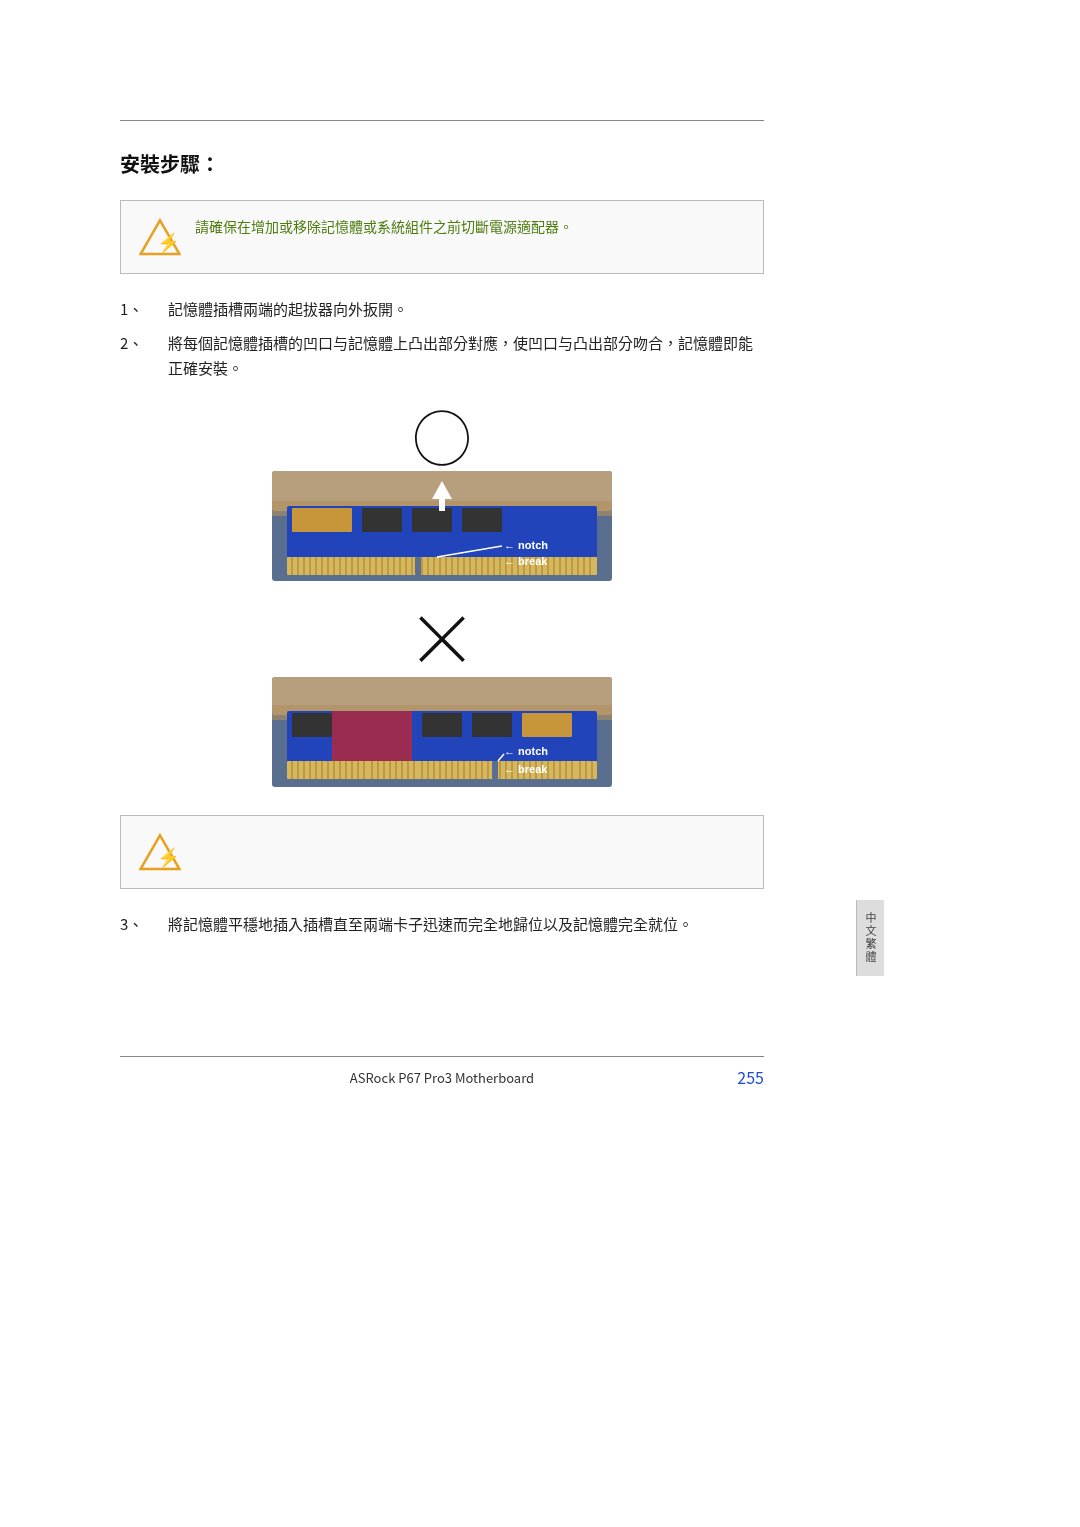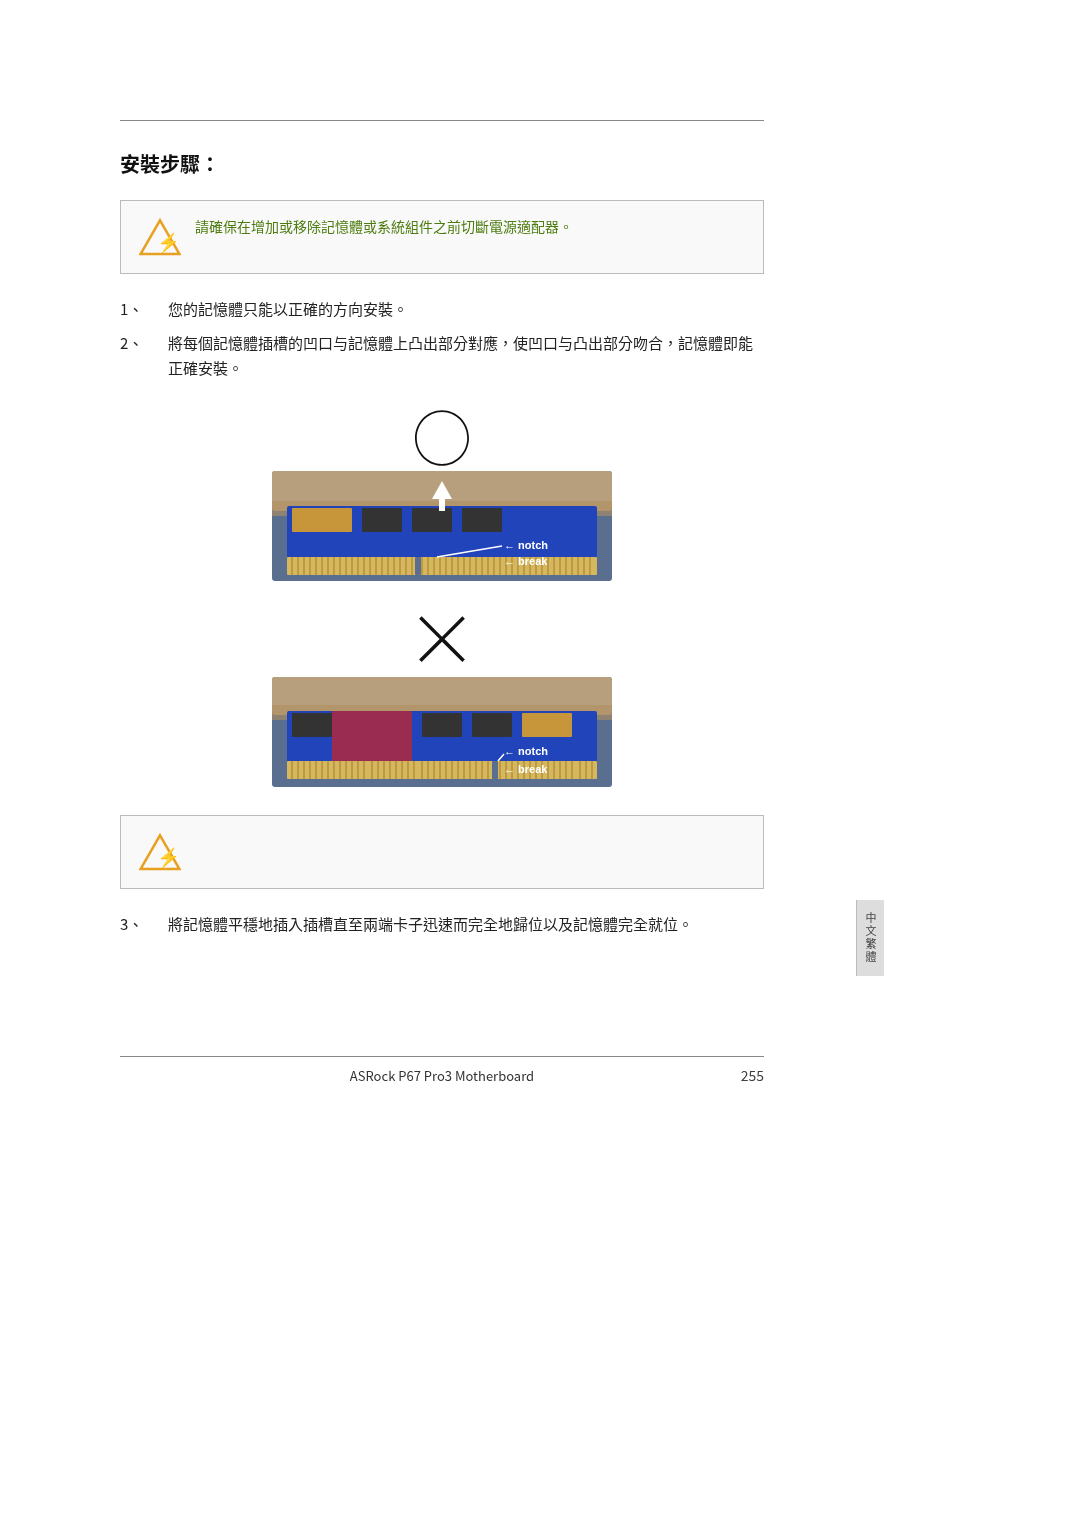--- a/index.html
+++ b/index.html
@@ -132,22 +132,22 @@
       gap: 8px;
     }
     .footer-title {
       font-size: 13px;
       color: #333;
       font-weight: normal;
       text-align: center;
       flex: 1;
     }
     .footer-page {
-      font-size: 14px;
-      color: #404040;
+      font-size: 16px;
+      color: #1d4ed8;
       min-width: 30px;
       text-align: right;
     }
     .side-tab {
       position: absolute;
       right: 0;
       top: 900px;
       width: 28px;
       background: #ddd;
       writing-mode: vertical-rl;
@@ -177,21 +177,21 @@
       <svg class="warning-icon" viewBox="0 0 50 50" xmlns="http://www.w3.org/2000/svg">
         <polygon points="25,4 48,44 2,44" fill="none" stroke="#e8a020" stroke-width="3"></polygon>
         <text x="22" y="38" font-size="22" font-weight="bold" fill="#e8a020">⚡</text>
       </svg>
       <span class="warning-text">請確保在增加或移除記憶體或系統組件之前切斷電源適配器。</span>
     </div>
 
     <ul class="steps-list">
       <li>
         <span class="step-num">1、</span>
-        <span class="step-content">您的記憶體只能以正確的方向安裝。</span>
+        <span class="step-content">記憶體插槽兩端的起拔器向外扳開。</span>
       </li>
       <li>
         <span class="step-num">2、</span>
         <span class="step-content">將每個記憶體插槽的凹口与記憶體上凸出部分對應，使凹口与凸出部分吻合，記憶體即能正確安裝。</span>
       </li>
     </ul>
 
     <div class="images-section">
 
       <div class="image-block">

